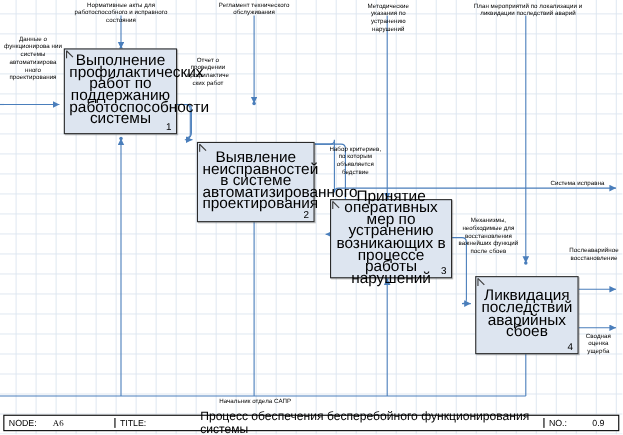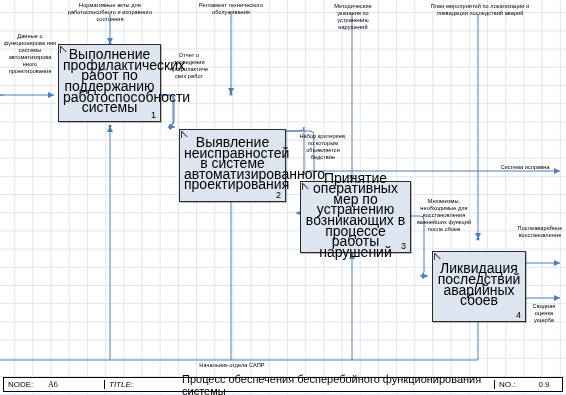--- a/index.html
+++ b/index.html
@@ -101,21 +101,21 @@
     display: flex;
     align-items: center;
     padding-left: 4px;
     box-sizing: border-box;
   }
   .fsep {
     border-left: 1px solid #000;
   }
   #f-node-key { width: 40px; }
   #f-node-val { width: 60px; font-family: Liberation Serif, serif; }
-  #f-title-key { width: 74px; font-style: italic; }
+  #f-title-key { width: 74px; }
   #f-title-val {
     flex: 1;
     justify-content: center;
     padding-right: 6px;
     font-size: 11px;
   }
   #f-no-key { width: 28px; }
   #f-no-val { width: 40px; justify-content: center; }
 </style>
 </head>

